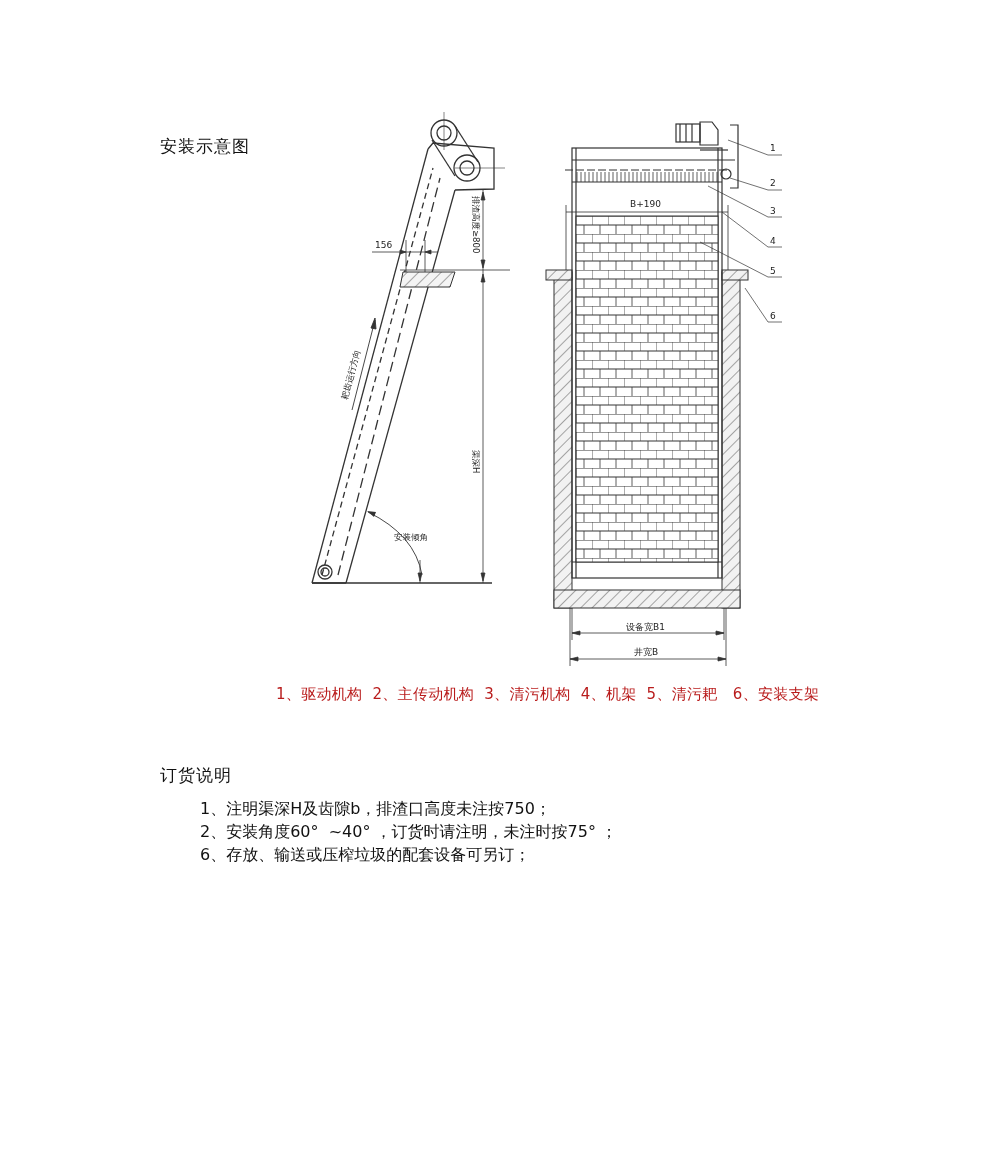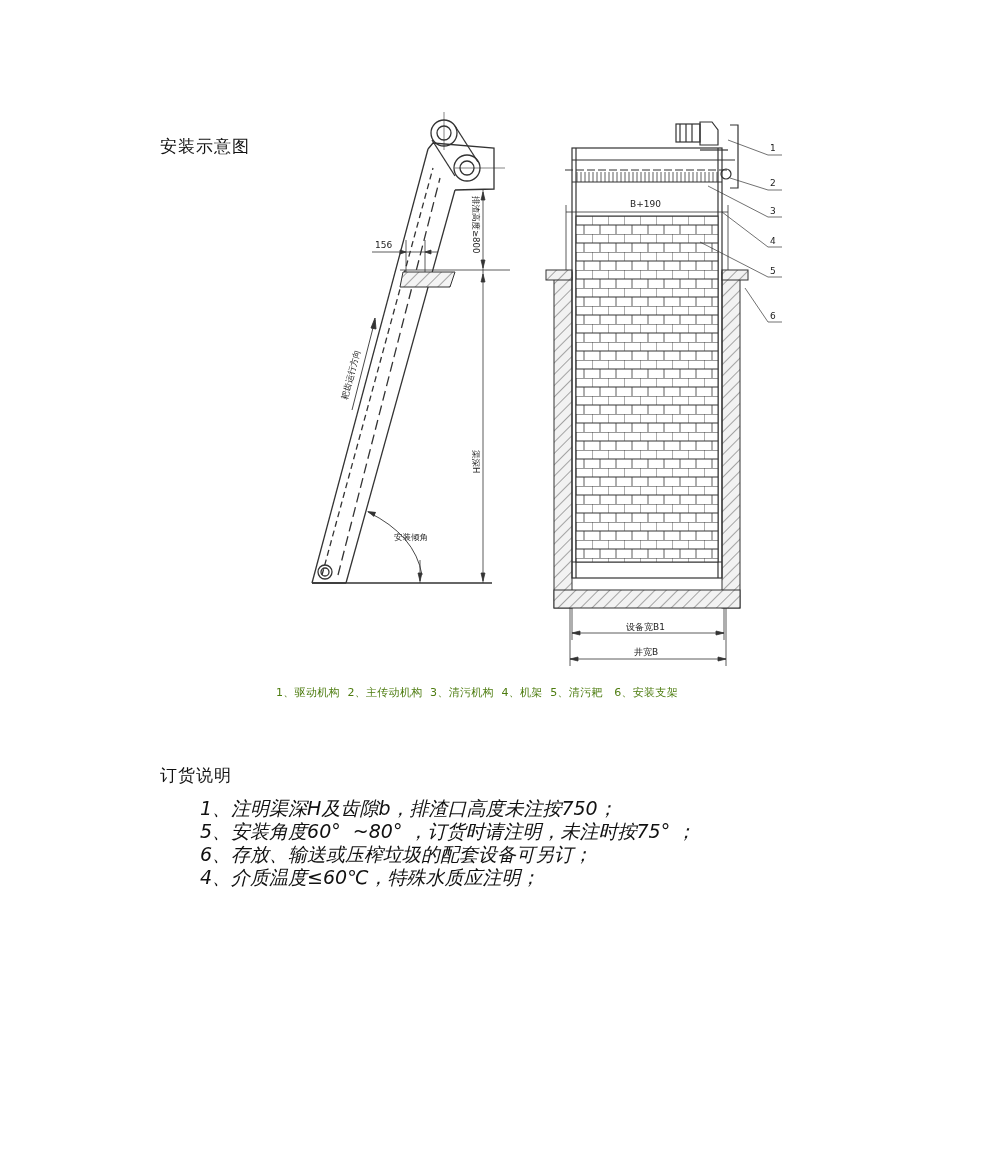--- a/index.html
+++ b/index.html
@@ -1,21 +1,21 @@
 <!DOCTYPE html>
 <html><head>
   <meta charset="utf-8">
   <style>
     html, body { margin: 0; padding: 0; background: #ffffff; }
     body { width: 1000px; height: 1167px; position: relative; overflow: hidden;
            font-family: "DejaVu Sans", "Liberation Sans", sans-serif; color: #1a1a1a; }
     .abs { position: absolute; }
     .section-title { font-size: 17px; letter-spacing: 1px; color: #111; }
-    .legend-line { font-size: 11px; color: #4d7c0f; white-space: pre; letter-spacing: 0.3px; }
-    .note { font-size: 19px; color: #111; line-height: 23px; white-space: pre; font-style: italic; }
+    .legend-line { font-size: 15px; color: #b91c1c; white-space: pre; letter-spacing: 0.3px; }
+    .note { font-size: 16px; color: #111; line-height: 23px; white-space: pre; }
     svg text { font-family: "DejaVu Sans", "Liberation Sans", sans-serif; fill: #222; }
   </style>
 </head>
 <body>
 
 <div class="abs section-title" style="left:160px; top:92px;margin-top:43px;">安装示意图</div>
 
 <svg class="abs" style="left:300px; top:110px;" width="220" height="490" viewBox="300 110 220 490">
   <defs>
     <pattern id="hatch" width="8" height="8" patternUnits="userSpaceOnUse" patternTransform="rotate(45)">
@@ -171,16 +171,15 @@
   <text x="770" y="274" font-size="9">5</text>
   <text x="770" y="319" font-size="9">6</text>
 </svg>
 
 <div class="abs legend-line" style="left:276px; top:685px;">1、驱动机构  2、主传动机构  3、清污机构  4、机架  5、清污耙   6、安装支架</div>
 
 <div class="abs section-title" style="left:160px; top:764px;text-align:center;">订货说明</div>
 
 <div class="abs" style="left:200px; top:797px;">
   <div class="note">1、注明渠深H及齿隙b，排渣口高度未注按750；</div>
-  <div class="note">5、安装角度60°  ~80° ，订货时请注明，未注时按75° ；</div>
+  <div class="note">2、安装角度60°  ~40° ，订货时请注明，未注时按75° ；</div>
   <div class="note">6、存放、输送或压榨垃圾的配套设备可另订；</div>
-  <div class="note">4、介质温度≤60℃，特殊水质应注明；</div>
 </div>
 
 </body></html>

